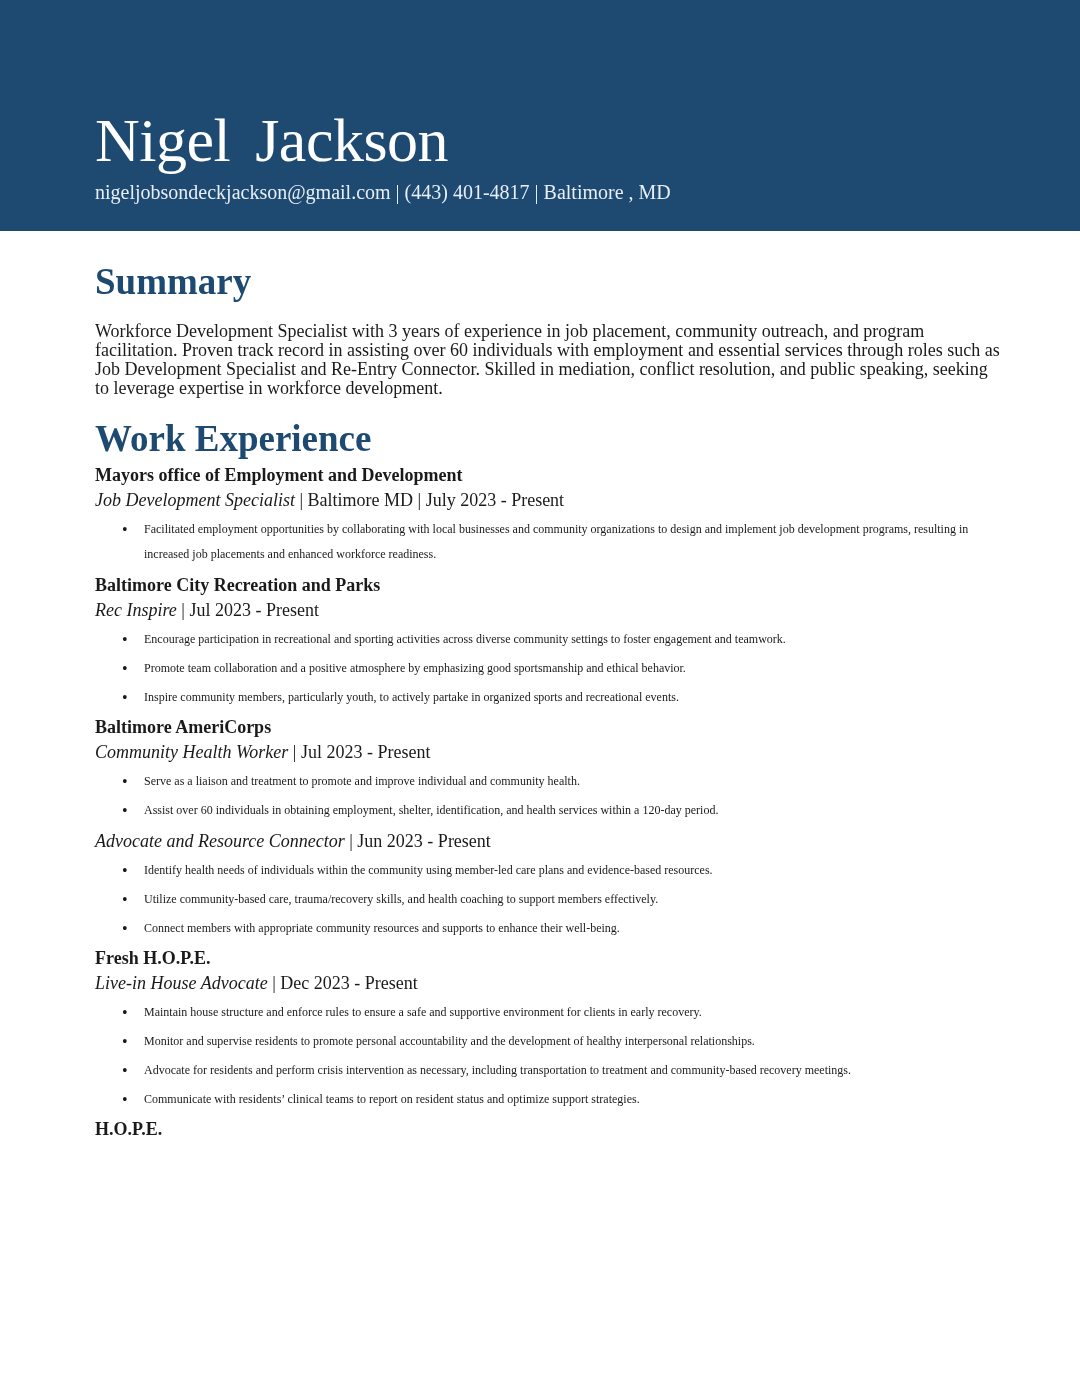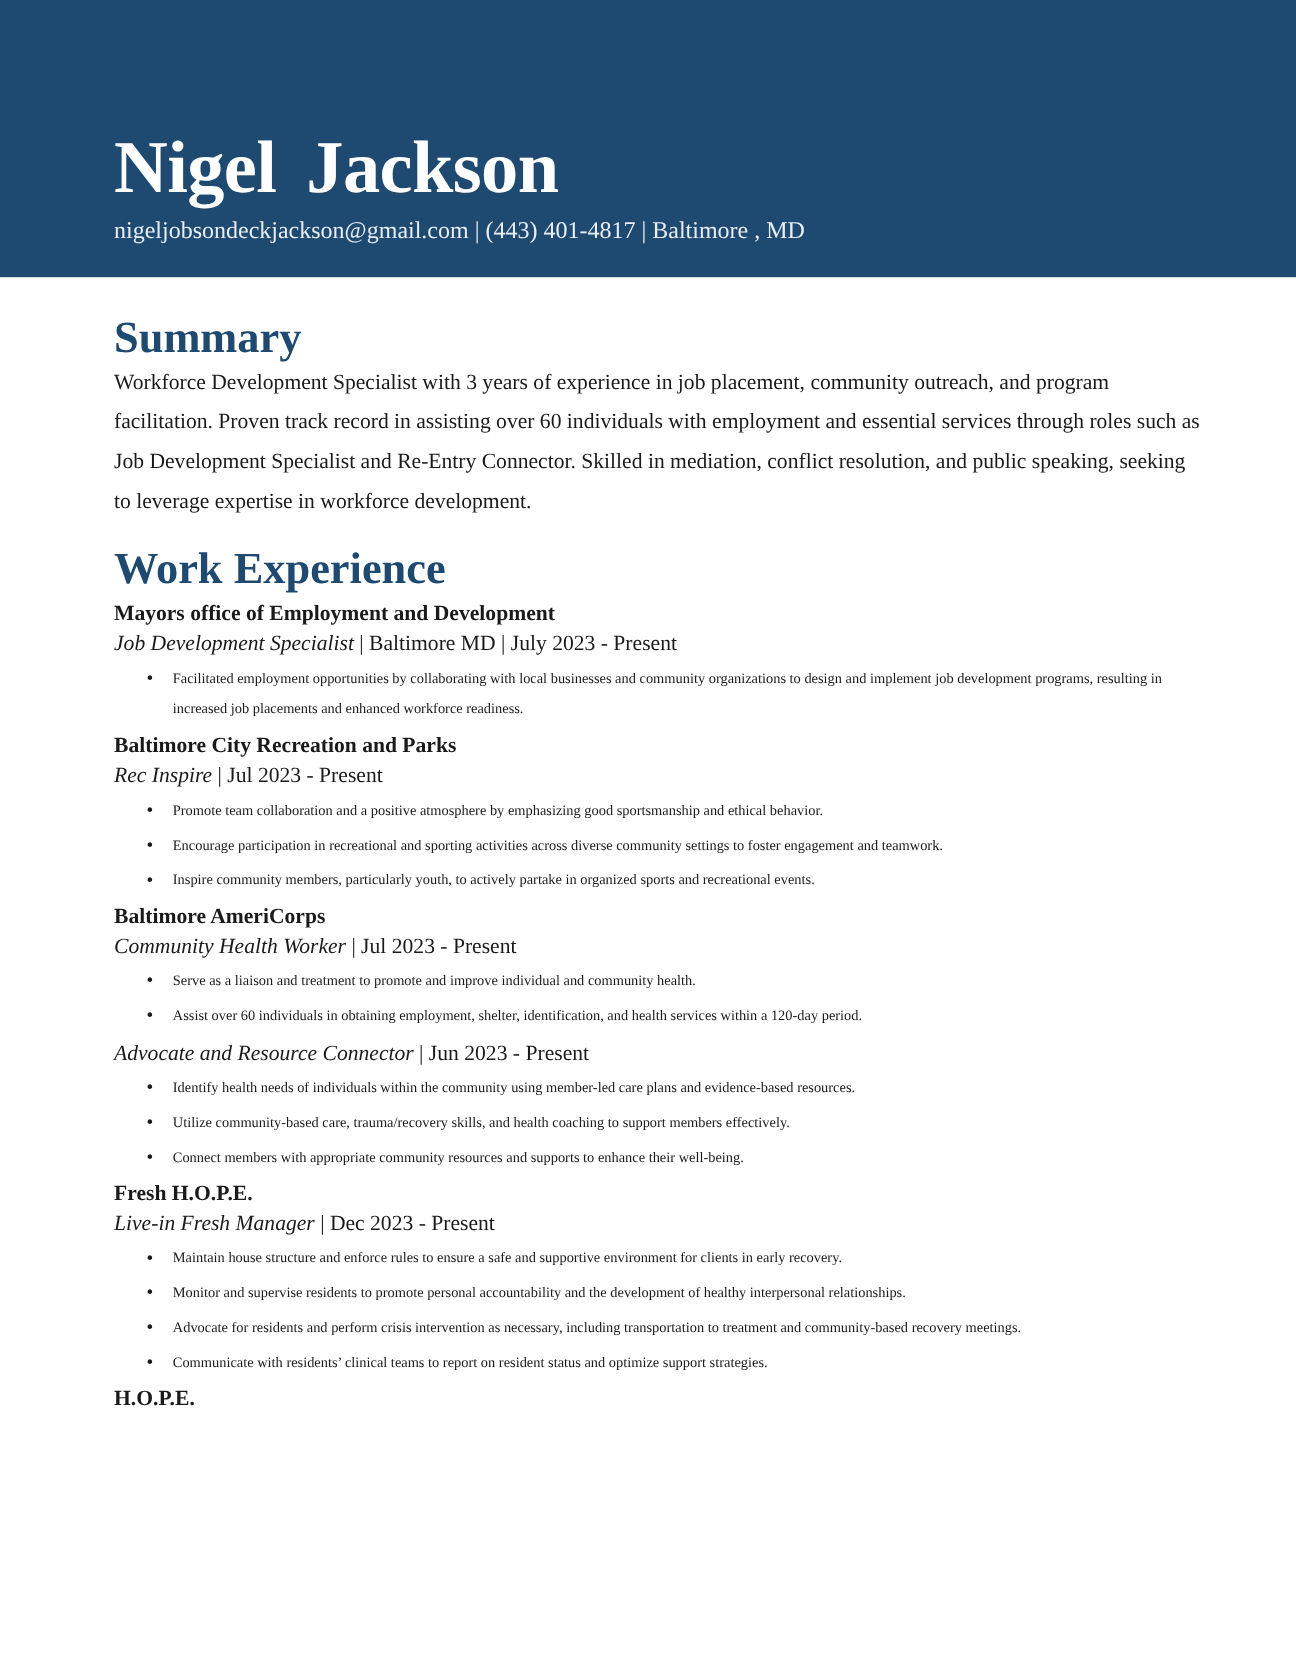--- a/index.html
+++ b/index.html
@@ -5,35 +5,35 @@
   * { box-sizing: border-box; margin: 0; padding: 0; }
   html, body { width: 1080px; height: 1397px; background: #ffffff; overflow: hidden; }
   body { font-family: "Liberation Serif", "DejaVu Serif", serif; color: #1a1a1a; }
 
   .header {
     position: absolute; left: 0; top: 0; width: 1080px; height: 231px;
     background: #1e4a72;
   }
   .name {
     position: absolute; left: 95px; top: 104px;
-    font-size: 62px; font-weight: bold; color: #ffffff; line-height: 72px;
+    font-size: 62px; font-weight: normal; color: #ffffff; line-height: 72px;
     letter-spacing: -0.5px; word-spacing: 10px;
   }
   .contact {
     position: absolute; left: 95px; top: 180px;
     font-size: 20px; color: #e8eef5; line-height: 24px;
   }
 
   .content { position: absolute; left: 95px; top: 262px; width: 920px; }
 
   .section-title {
     font-size: 37px; font-weight: bold; color: #1e4a72; line-height: 40px;
   }
   .summary-text {
-    font-size: 18px; line-height: 33px; margin-top: 0; width: 905px;
+    font-size: 18px; line-height: 19px; margin-top: 20px; width: 905px;
   }
   .section-work { margin-top: 21px; }
 
   .company {
     font-size: 18px; font-weight: bold; line-height: 25px; margin-top: 5px;
   }
   .section-work .company:first-of-type { margin-top: 4px; }
   .role-line { font-size: 18px; line-height: 25px; }
   .role { font-style: italic; }
   .role-line.sub { margin-top: 5px; }
@@ -72,22 +72,22 @@
     </div>
     <ul class="bullets">
       <li>Facilitated employment opportunities by collaborating with local businesses and community organizations to design and implement job development programs, resulting in increased job placements and enhanced workforce readiness.</li>
     </ul>
 
     <div class="company">Baltimore City Recreation and Parks</div>
     <div class="role-line">
       <span class="role">Rec Inspire</span><span> | Jul 2023 - Present</span>
     </div>
     <ul class="bullets">
+      <li>Encourage participation in recreational and sporting activities across diverse community settings to foster engagement and teamwork.</li>
       <li>Promote team collaboration and a positive atmosphere by emphasizing good sportsmanship and ethical behavior.</li>
-      <li>Encourage participation in recreational and sporting activities across diverse community settings to foster engagement and teamwork.</li>
       <li>Inspire community members, particularly youth, to actively partake in organized sports and recreational events.</li>
     </ul>
 
     <div class="company">Baltimore AmeriCorps</div>
     <div class="role-line">
       <span class="role">Community Health Worker</span><span> | Jul 2023 - Present</span>
     </div>
     <ul class="bullets">
       <li>Serve as a liaison and treatment to promote and improve individual and community health.</li>
       <li>Assist over 60 individuals in obtaining employment, shelter, identification, and health services within a 120-day period.</li>
@@ -96,21 +96,21 @@
       <span class="role">Advocate and Resource Connector</span><span> | Jun 2023 - Present</span>
     </div>
     <ul class="bullets">
       <li>Identify health needs of individuals within the community using member-led care plans and evidence-based resources.</li>
       <li>Utilize community-based care, trauma/recovery skills, and health coaching to support members effectively.</li>
       <li>Connect members with appropriate community resources and supports to enhance their well-being.</li>
     </ul>
 
     <div class="company">Fresh H.O.P.E.</div>
     <div class="role-line">
-      <span class="role">Live-in Fresh Manager</span><span> | Dec 2023 - Present</span>
+      <span class="role">Live-in House Advocate</span><span> | Dec 2023 - Present</span>
     </div>
     <ul class="bullets">
       <li>Maintain house structure and enforce rules to ensure a safe and supportive environment for clients in early recovery.</li>
       <li>Monitor and supervise residents to promote personal accountability and the development of healthy interpersonal relationships.</li>
       <li>Advocate for residents and perform crisis intervention as necessary, including transportation to treatment and community-based recovery meetings.</li>
       <li>Communicate with residents’ clinical teams to report on resident status and optimize support strategies.</li>
     </ul>
 
     <div class="company">H.O.P.E.</div>
   </section>

